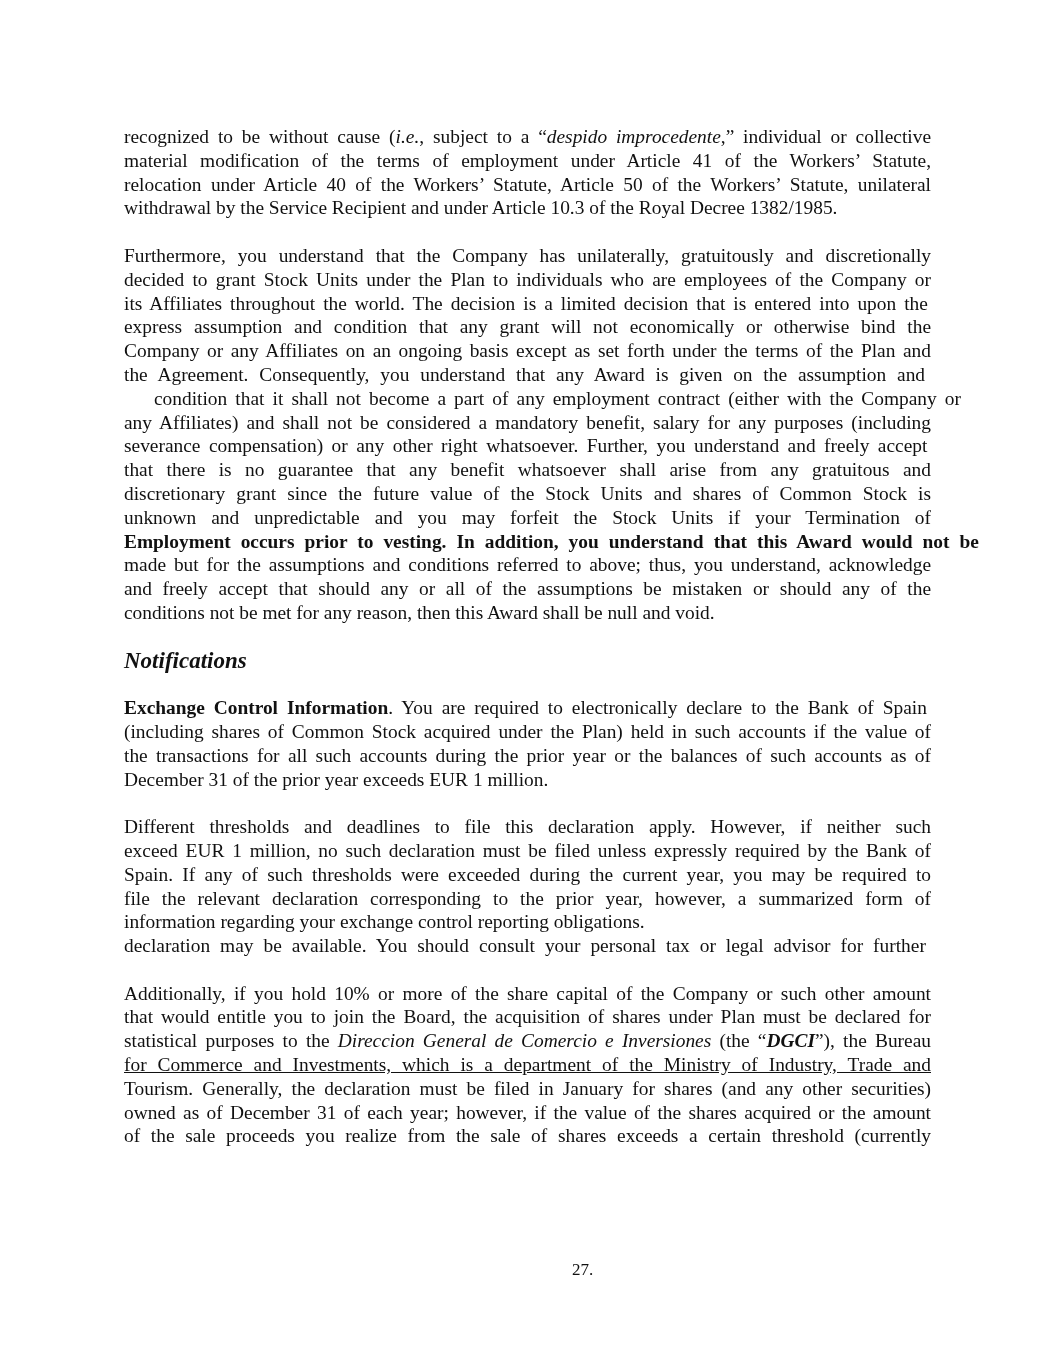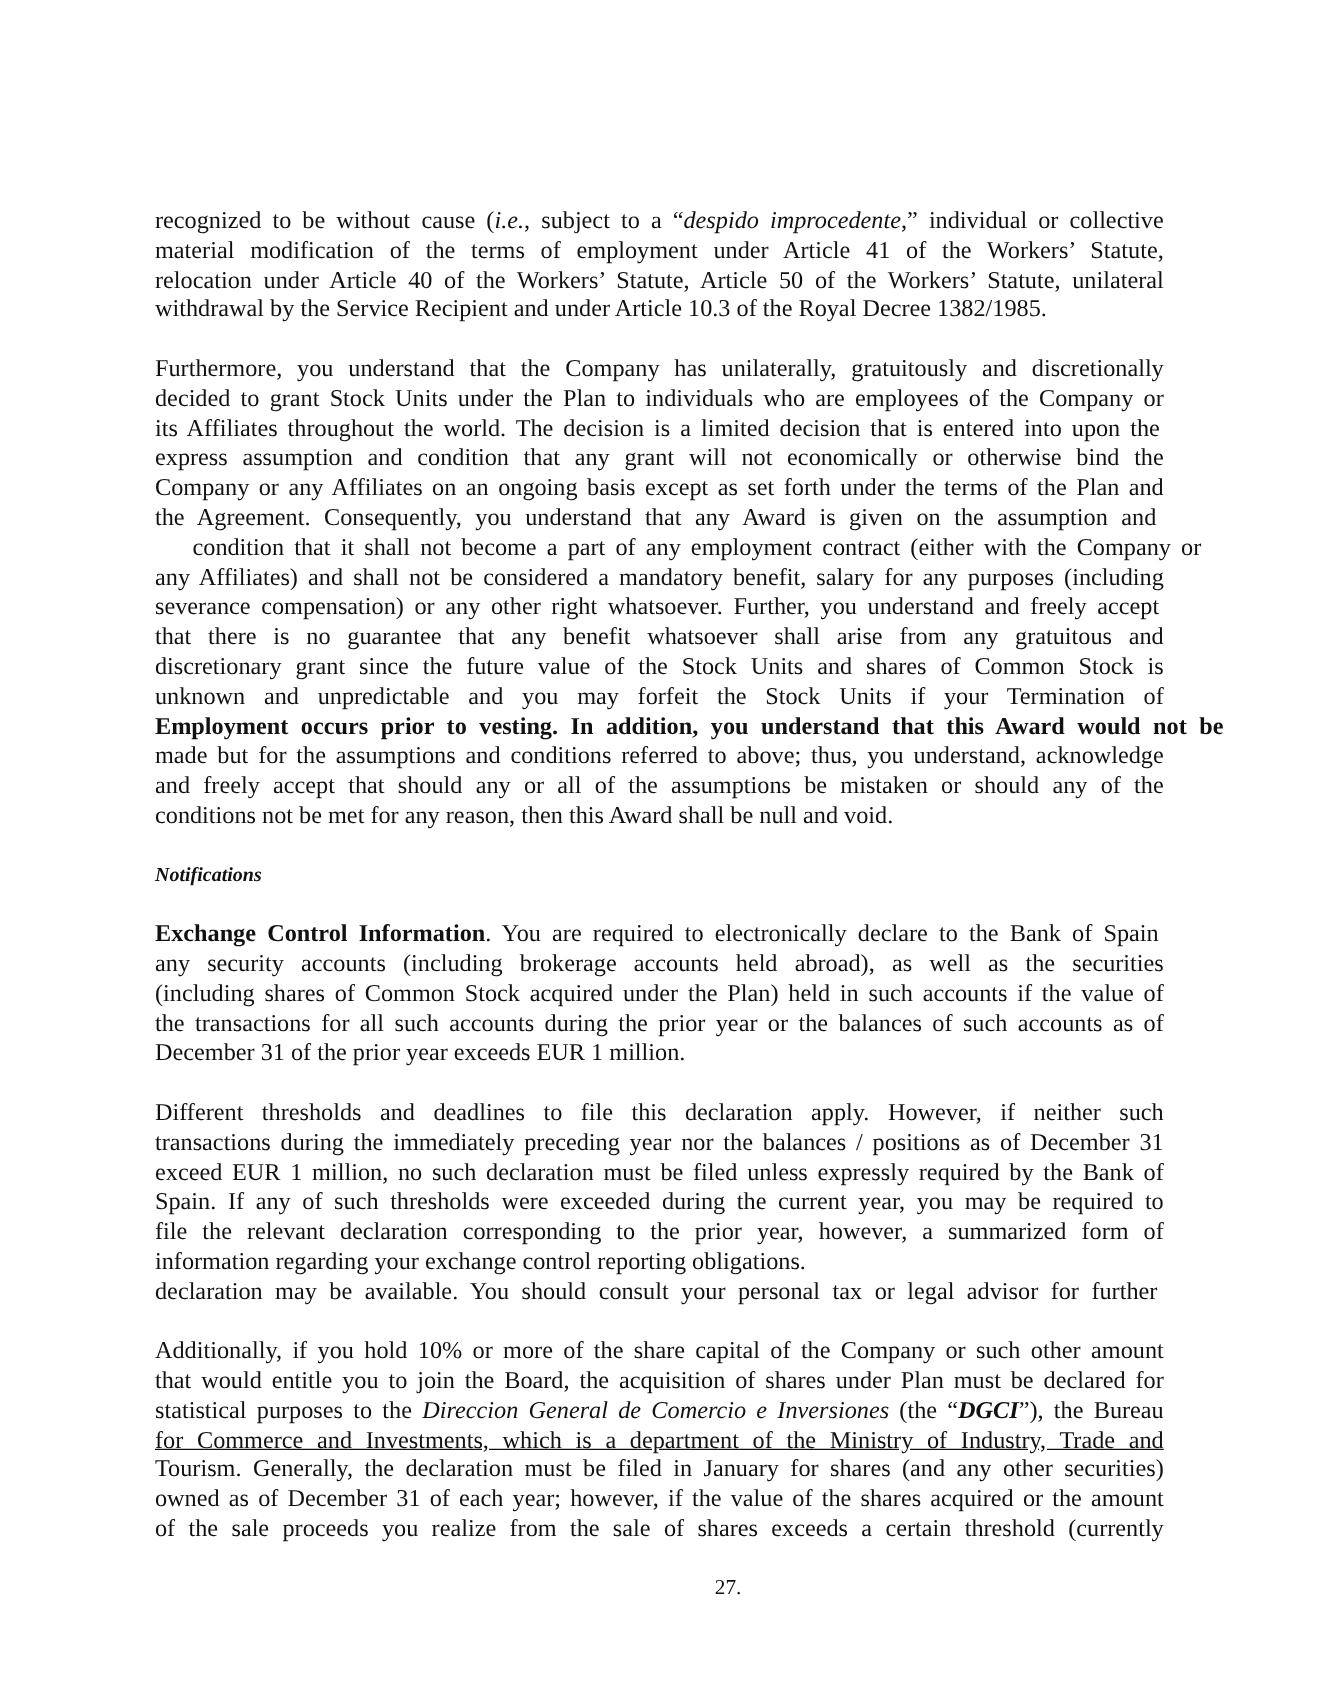--- a/index.html
+++ b/index.html
@@ -24,21 +24,21 @@
     .para {
       margin: 0;
       font-size: 19.4px;
       line-height: 23.8px;
       text-align: justify;
       text-justify: inter-word;
     }
     .para + .para { margin-top: 23.8px; }
     .heading {
       margin: 0;
-      font-size: 16px;
+      font-size: 23px;
       line-height: 23.8px;
       font-style: italic;
       font-weight: bold;
       margin-top: 23.8px;
     }
     .heading + .para { margin-top: 23.8px; }
     .para + .heading { margin-top: 23.8px; }
     .line {
       display: block;
       text-align: justify;
@@ -61,21 +61,21 @@
       font-size: 17px;
       line-height: 23.8px;
       margin-left: 44px;
     }
   </style>
 </head>
 <body>
 
 <div class="page" id="page">
     <div class="para">
-      <span class="line" style="display: block; text-align: left; text-align-last: auto; word-spacing: 4.01803px; margin-top: 40px;"><span>recognized to be without cause (</span><span class="it">i.e.</span><span>, subject to a “</span><span class="it">despido improcedente</span><span>,” individual or collective</span></span>
+      <span class="line" style="display: block; text-align: left; text-align-last: auto; word-spacing: 4.01803px;"><span>recognized to be without cause (</span><span class="it">i.e.</span><span>, subject to a “</span><span class="it">despido improcedente</span><span>,” individual or collective</span></span>
       <span class="line" style="display: block; text-align: left; text-align-last: auto; word-spacing: 7.74159px;"><span>material modification of the terms of employment under Article 41 of the Workers’ Statute,</span></span>
       <span class="line" style="display: block; text-align: left; text-align-last: auto; word-spacing: 4.5067px;"><span>relocation under Article 40 of the Workers’ Statute, Article 50 of the Workers’ Statute, unilateral</span></span>
       <span class="line last" style="display: block; text-align: left; text-align-last: auto; word-spacing: 0px;"><span>withdrawal by the Service Recipient and  under Article 10.3 of the Royal Decree 1382/1985.</span></span>
     </div>
     <div class="para">
       <span class="line" style="display: block; text-align: left; text-align-last: auto; word-spacing: 7.05px;"><span>Furthermore, you understand that the Company has unilaterally, gratuitously and discretionally</span></span>
       <span class="line" style="display: block; text-align: left; text-align-last: auto; word-spacing: 3.31641px;"><span>decided to grant Stock Units under the Plan to individuals who are employees of the Company or</span></span>
       <span class="line" style="display: block; text-align: left; text-align-last: auto; word-spacing: 3.13051px;"><span>its Affiliates throughout the world.  The decision is a limited decision that is entered into upon the</span></span>
       <span class="line" style="display: block; text-align: left; text-align-last: auto; word-spacing: 6.94111px;"><span>express assumption and condition that any grant will not economically or otherwise bind the</span></span>
       <span class="line" style="display: block; text-align: center; text-align-last: auto; word-spacing: 2.72917px;"><span>Company or any Affiliates on an ongoing basis except as set forth under the terms of the Plan and</span></span>
@@ -87,28 +87,26 @@
       <span class="line" style="display: block; text-align: left; text-align-last: auto; word-spacing: 6.23125px;"><span>discretionary grant since the future value of the Stock Units and shares of Common Stock is</span></span>
       <span class="line" style="display: block; text-align: left; text-align-last: auto; word-spacing: 10.1394px;"><span>unknown and unpredictable and you may forfeit the Stock Units if your Termination of</span></span>
       <span class="line" style="display: block; text-align: right; text-align-last: auto; word-spacing: 5.1625px; font-weight: bold;"><span>Employment occurs prior to vesting.  In addition, you understand that this Award would not be</span></span>
       <span class="line" style="display: block; text-align: left; text-align-last: auto; word-spacing: 3.04928px;"><span>made but for the assumptions and conditions referred to above; thus, you understand, acknowledge</span></span>
       <span class="line" style="display: block; text-align: left; text-align-last: auto; word-spacing: 5.75276px;"><span>and freely accept that should any or all of the assumptions be mistaken or should any of the</span></span>
       <span class="line last" style="display: block; text-align: left; text-align-last: auto; word-spacing: 0px;"><span>conditions not be met for any reason, then this Award shall be null and void.</span></span>
     </div>
     <p class="heading">Notifications</p>
     <div class="para">
       <span class="line" style="display: block; text-align: left; text-align-last: auto; word-spacing: 4.08482px;"><span class="bd">Exchange Control Information</span><span>.  You are required to electronically declare to the Bank of Spain</span></span>
-      <span class="line" style="display: block; text-align: left; text-align-last: auto; word-spacing: 8.875px;"><span>any security accounts (including brokerage accounts held abroad), as well as the securities</span></span>
       <span class="line" style="display: block; text-align: left; text-align-last: auto; word-spacing: 2.98242px;"><span>(including shares of Common Stock acquired under the Plan) held in such accounts if the value of</span></span>
       <span class="line" style="display: block; text-align: left; text-align-last: auto; word-spacing: 3.4761px;"><span>the transactions for all such accounts during the prior year or the balances of such accounts as of</span></span>
       <span class="line last" style="display: block; text-align: left; text-align-last: auto; word-spacing: 0px;"><span>December 31 of the prior year exceeds EUR 1 million.</span></span>
     </div>
     <div class="para">
       <span class="line" style="display: block; text-align: left; text-align-last: auto; word-spacing: 9.92318px;"><span>Different thresholds and deadlines to file this declaration apply. However, if neither such</span></span>
-      <span class="line" style="display: block; text-align: left; text-align-last: auto; word-spacing: 3.0279px;"><span>transactions during the immediately preceding year nor the balances / positions as of December 31</span></span>
       <span class="line" style="display: block; text-align: left; text-align-last: auto; word-spacing: 2.94824px;"><span>exceed EUR 1 million, no such declaration must be filed unless expressly required by the Bank of</span></span>
       <span class="line" style="display: block; text-align: left; text-align-last: auto; word-spacing: 4.44922px;"><span>Spain. If any of such thresholds were exceeded during the current year, you may be required to</span></span>
       <span class="line" style="display: block; text-align: left; text-align-last: auto; word-spacing: 7.15385px;"><span>file the relevant declaration corresponding to the prior year, however, a summarized form of</span></span>
       <span class="line last" style="display: block; text-align: left; text-align-last: auto; word-spacing: 0px;"><span>information regarding your exchange control reporting obligations.</span></span>
       <span class="line" style="display: block; text-align: left; text-align-last: auto; word-spacing: 5.12083px;"><span>declaration may be available.  You should consult your personal tax or legal advisor for further</span></span>
     </div>
     <div class="para">
       <span class="line" style="display: block; text-align: left; text-align-last: auto; word-spacing: 3.45037px;"><span>Additionally, if you hold 10% or more of the share capital of the Company or such other amount</span></span>
       <span class="line" style="display: block; text-align: left; text-align-last: auto; word-spacing: 3.05974px;"><span>that would entitle you to join the Board, the acquisition of shares under Plan must be declared for</span></span>
       <span class="line" style="display: block; text-align: left; text-align-last: auto; word-spacing: 3.36538px;"><span>statistical purposes to the </span><span class="it">Direccion General de Comercio e Inversiones</span><span> (the “</span><span class="bdi">DGCI</span><span>”), the Bureau</span></span>

